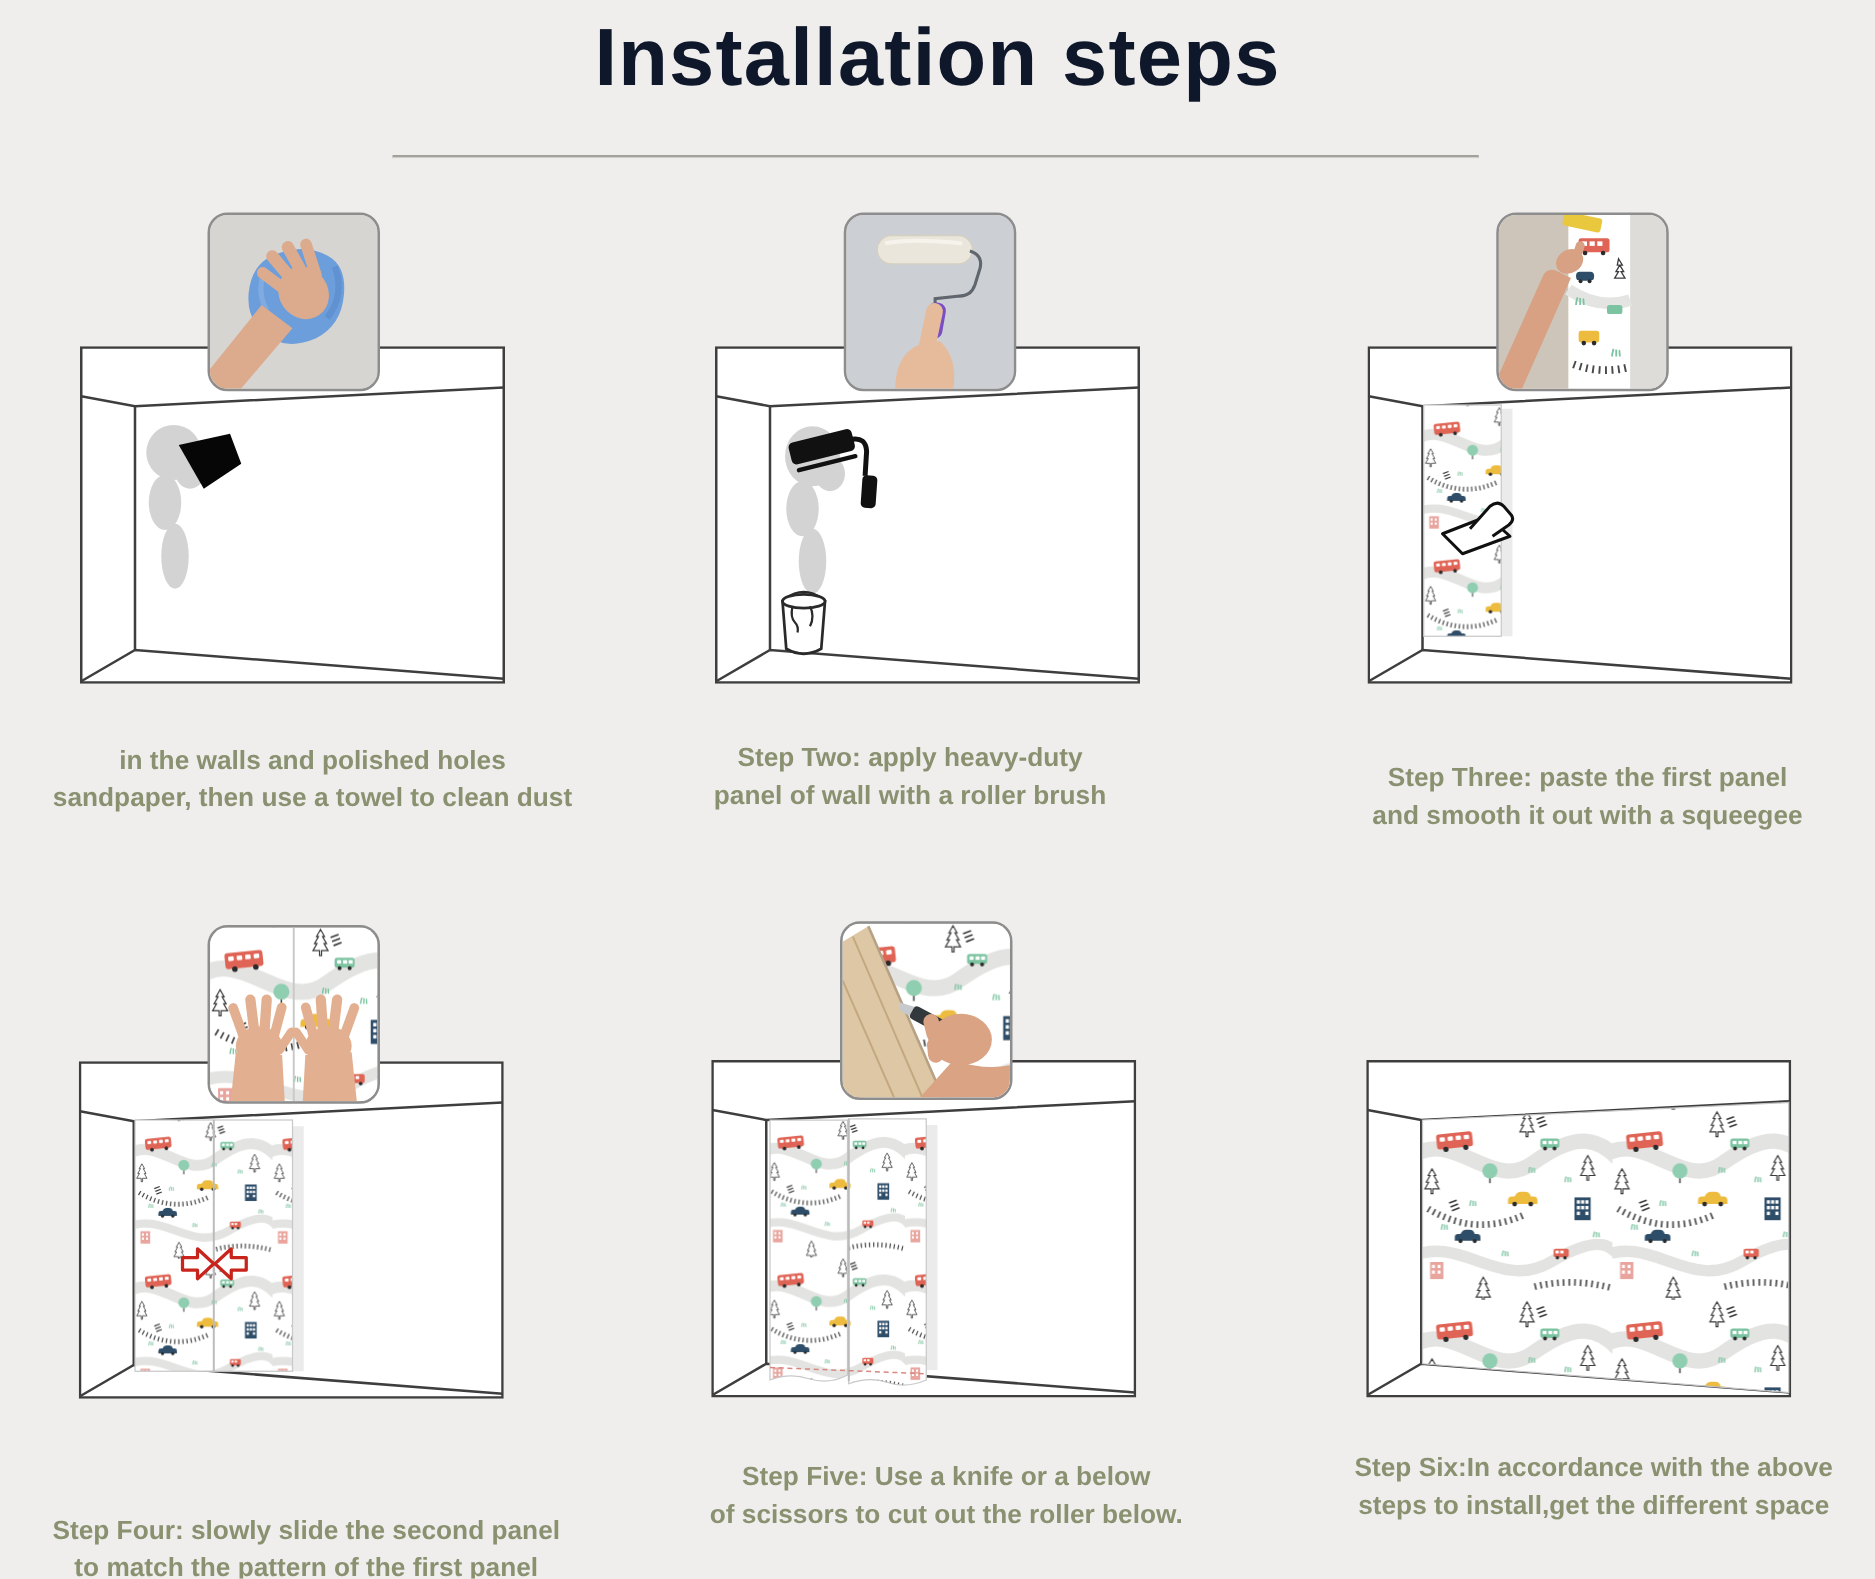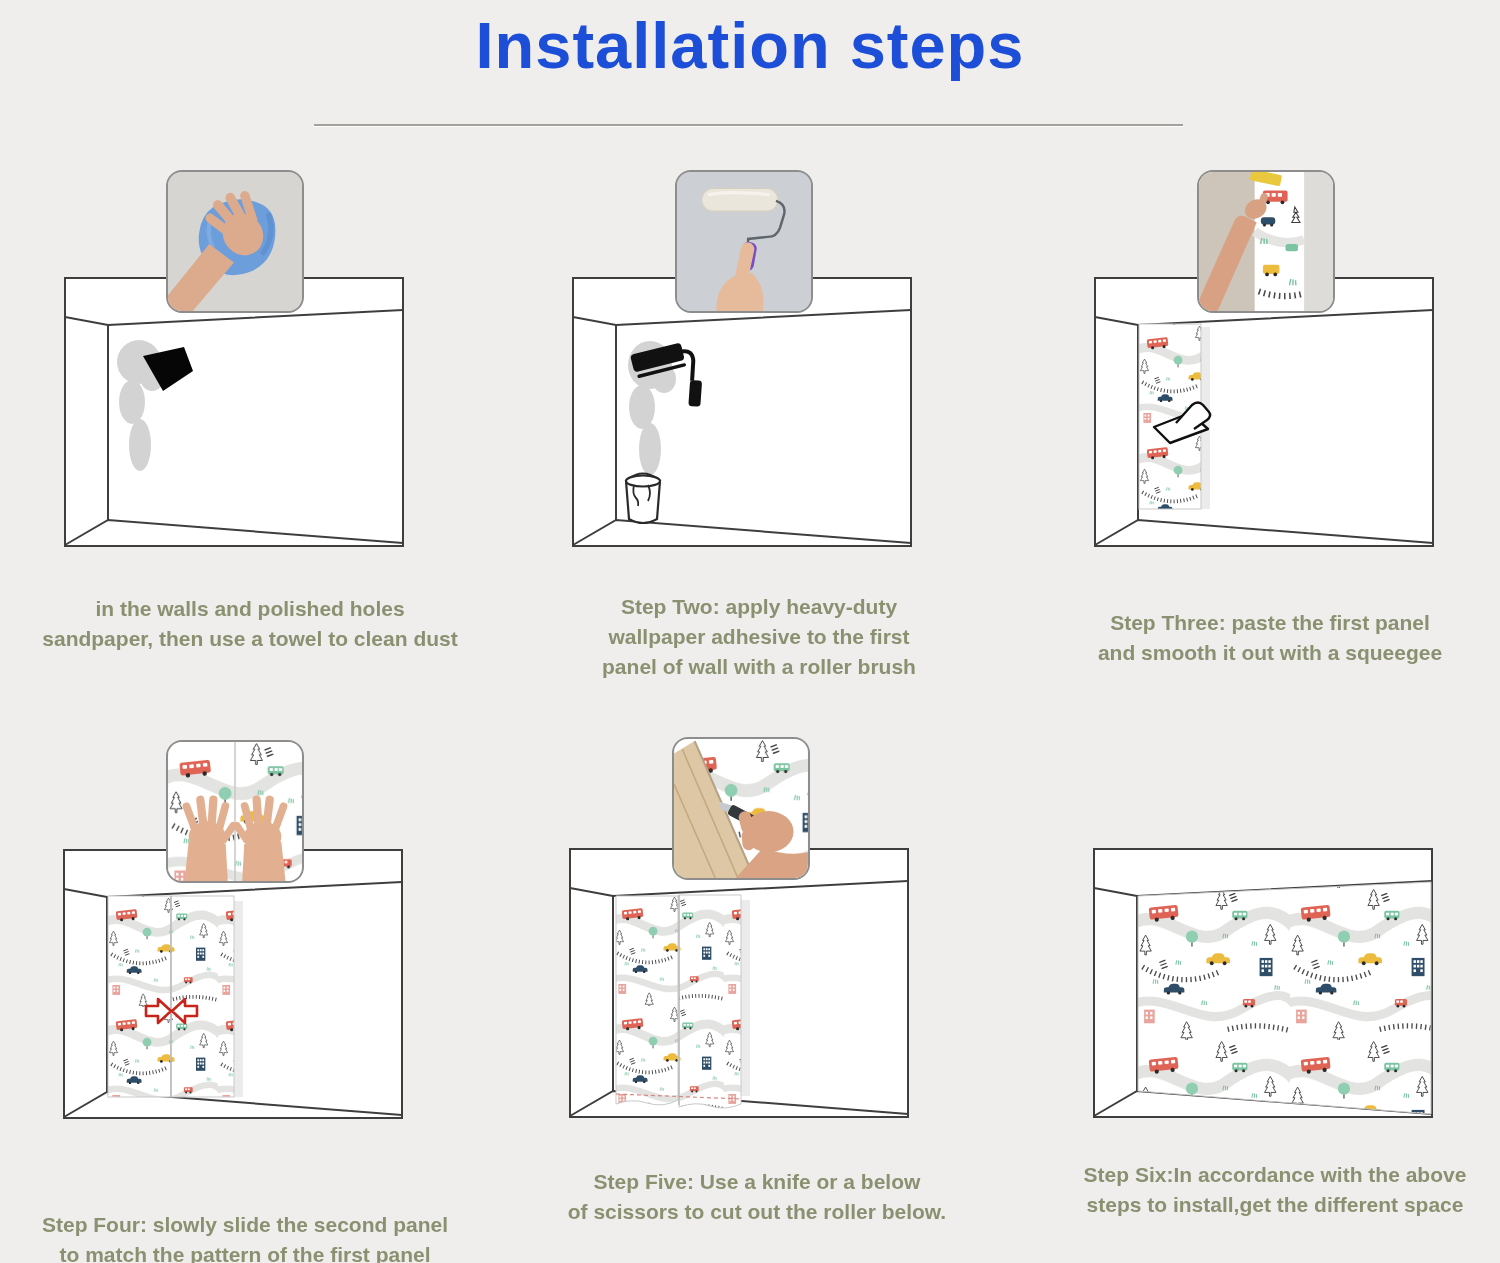--- a/index.html
+++ b/index.html
@@ -1,19 +1,19 @@
 <!DOCTYPE html>
 <html><head>
 <meta charset="utf-8">
 <style>
   html,body{margin:0;padding:0;background:#efeeec;}
   .page{position:relative;width:1500px;height:1263px;background:#efeeec;overflow:hidden;
         font-family:"Liberation Sans",sans-serif;margin:0 auto;}
   .title{position:absolute;top:8px;left:0;width:1500px;text-align:center;
-         font-size:65px;font-weight:bold;color:#1d4ed8;letter-spacing:1px;}
+         font-size:65px;font-weight:bold;color:#0f172a;letter-spacing:1px;}
   .rule{position:absolute;top:124px;left:314px;width:869px;height:2px;
         background:#a3a19b;border-bottom:1px solid #fdfdfb;}
   .wall{position:absolute;width:340px;height:270px;}
   .inset{position:absolute;width:134px;height:139px;border:2px solid #8d8d8d;
          border-radius:16px;overflow:hidden;background:#d7d5d1;z-index:5;}
   .inset svg{display:block;width:100%;height:100%;}
   .caption{position:absolute;text-align:center;font-weight:bold;font-size:21px;
            line-height:30px;color:#8a9170;}
   svg{display:block;}
 </style>
@@ -194,23 +194,22 @@
       <rect x="24" y="16" width="74" height="22" rx="11" fill="#eae6db" stroke="#d5cfc0" stroke-width="1"></rect>
       <path d="M30,22 q20,-4 60,0" stroke="#f6f3ec" stroke-width="3" fill="none"></path>
       <path d="M96,28 q10,3 8,13 l-4,13 q-3,9 -12,9 l-19,2 l0,7" fill="none" stroke="#5f666d" stroke-width="2.4"></path>
       <rect x="62" y="68" width="14" height="28" rx="6" fill="#7a4dc4" transform="rotate(10 69 82)"></rect>
       <g fill="#e6bb9b">
         <rect x="59" y="68" width="13" height="42" rx="6.5" transform="rotate(12 65 89)"></rect>
         <path d="M38,135 q0,-26 18,-34 l17,-3 q14,14 10,37 z"></path>
       </g>
     </svg>
   </div>
-  <div class="caption" style="left:519px;top:592px;width:480px">
+  <div class="caption" style="left:488px;top:592px;width:480px">
     <div>Step Two: apply heavy-duty</div>
-    <div>wallpaper adhesive to the first</div>
     <div>panel of wall with a roller brush</div>
   </div>
 
   <svg class="wall" style="left:1094px;top:277px" viewBox="0 0 340 270">
     <rect x="1" y="1" width="338" height="268" fill="#ffffff" stroke="#3e3e3e" stroke-width="2"></rect>
     <polyline points="1,40 44,48 339,33" fill="none" stroke="#3e3e3e" stroke-width="2"></polyline>
     <line x1="44" y1="48" x2="44" y2="243" stroke="#3e3e3e" stroke-width="2"></line>
     <polyline points="1,268 44,243 339,266" fill="none" stroke="#3e3e3e" stroke-width="2"></polyline>
     <rect x="107" y="50" width="9" height="182" fill="#000000" opacity="0.08"></rect>
     <rect x="45" y="47" width="62" height="185" fill="url(#wp)" stroke="#c9c9c9" stroke-width="1"></rect>

